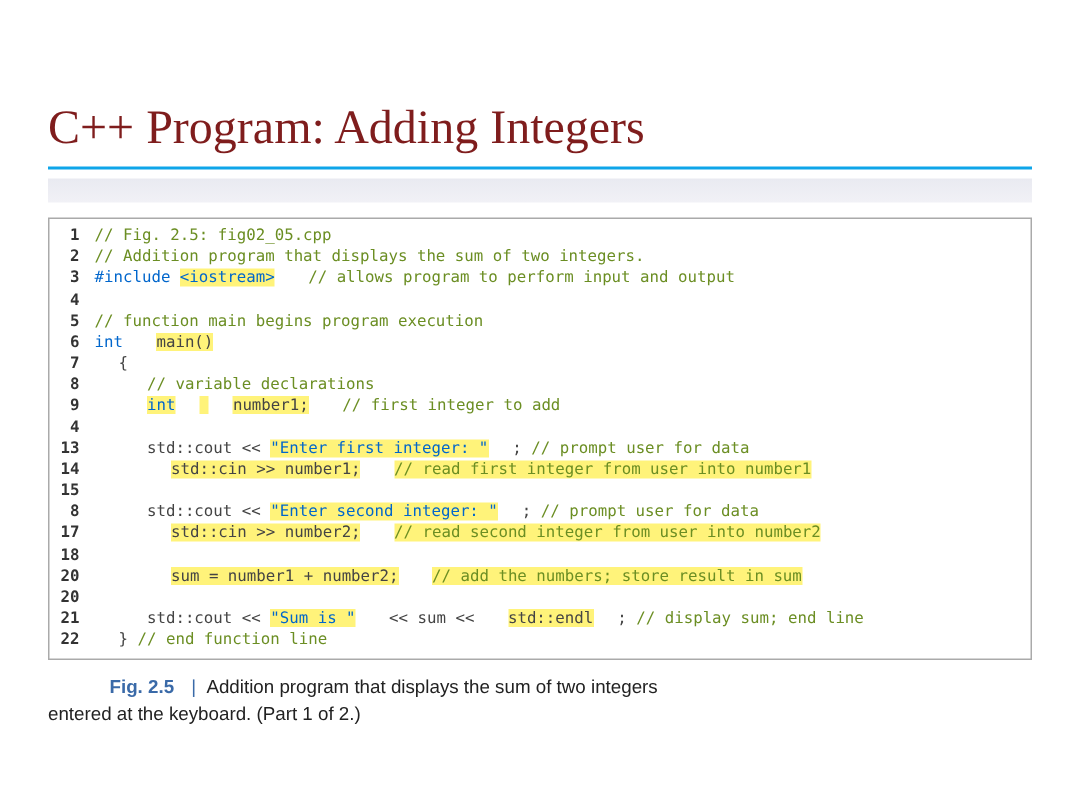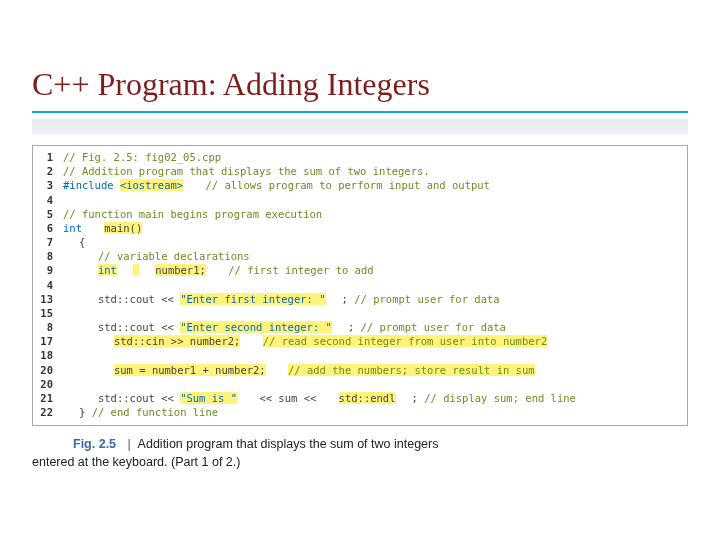--- a/index.html
+++ b/index.html
@@ -87,20 +87,21 @@
       <div class="code-row"><span class="lineno">2</span><span class="code-cell"><span class="cm">// Addition program that displays the sum of two integers.</span></span></div>
       <div class="code-row"><span class="lineno">3</span><span class="code-cell"><span class="kw">#include </span><span class="kw hl">&lt;iostream&gt;</span><span class="plain"> </span><span class="cm">// allows program to perform input and output</span></span></div>
       <div class="code-row"><span class="lineno">4</span><span class="code-cell"><span class="plain"></span></span></div>
       <div class="code-row"><span class="lineno">5</span><span class="code-cell"><span class="cm">// function main begins program execution</span></span></div>
       <div class="code-row"><span class="lineno">6</span><span class="code-cell"><span class="kw">int </span><span class="plain hl">main()</span></span></div>
       <div class="code-row"><span class="lineno">7</span><span class="code-cell"><span class="plain">{</span></span></div>
       <div class="code-row"><span class="lineno">8</span><span class="code-cell"><span class="plain">   </span><span class="cm">// variable declarations</span></span></div>
       <div class="code-row"><span class="lineno">9</span><span class="code-cell"><span class="plain">   </span><span class="kw hl">int</span><span class="plain hl"> </span><span class="plain hl">number1;</span><span class="plain"> </span><span class="cm">// first integer to add</span></span></div>
       <div class="code-row"><span class="lineno">4</span><span class="code-cell"><span class="plain"></span></span></div>
       <div class="code-row"><span class="lineno">13</span><span class="code-cell"><span class="plain">   std::cout &lt;&lt; </span><span class="str hl">"Enter first integer: "</span><span class="plain">; </span><span class="cm">// prompt user for data</span></span></div>
+      <div class="code-row"><span class="lineno">14</span><span class="code-cell"><span class="plain">   </span><span class="plain hl">std::cin &gt;&gt; number1;</span><span class="plain"> </span><span class="cm hl">// read first integer from user into number1</span></span></div>
       <div class="code-row"><span class="lineno">15</span><span class="code-cell"><span class="plain"></span></span></div>
       <div class="code-row"><span class="lineno">8</span><span class="code-cell"><span class="plain">   std::cout &lt;&lt; </span><span class="str hl">"Enter second integer: "</span><span class="plain">; </span><span class="cm">// prompt user for data</span></span></div>
       <div class="code-row"><span class="lineno">17</span><span class="code-cell"><span class="plain">   </span><span class="plain hl">std::cin &gt;&gt; number2;</span><span class="plain"> </span><span class="cm hl">// read second integer from user into number2</span></span></div>
       <div class="code-row"><span class="lineno">18</span><span class="code-cell"><span class="plain"></span></span></div>
       <div class="code-row"><span class="lineno">20</span><span class="code-cell"><span class="plain">   </span><span class="plain hl">sum = number1 + number2;</span><span class="plain"> </span><span class="cm hl">// add the numbers; store result in sum</span></span></div>
       <div class="code-row"><span class="lineno">20</span><span class="code-cell"><span class="plain"></span></span></div>
       <div class="code-row"><span class="lineno">21</span><span class="code-cell"><span class="plain">   std::cout &lt;&lt; </span><span class="str hl">"Sum is "</span><span class="plain"> &lt;&lt; sum &lt;&lt; </span><span class="plain hl">std::endl</span><span class="plain">; </span><span class="cm">// display sum; end line</span></span></div>
       <div class="code-row"><span class="lineno">22</span><span class="code-cell"><span class="plain">} </span><span class="cm">// end function line</span></span></div>
     </div>
 

